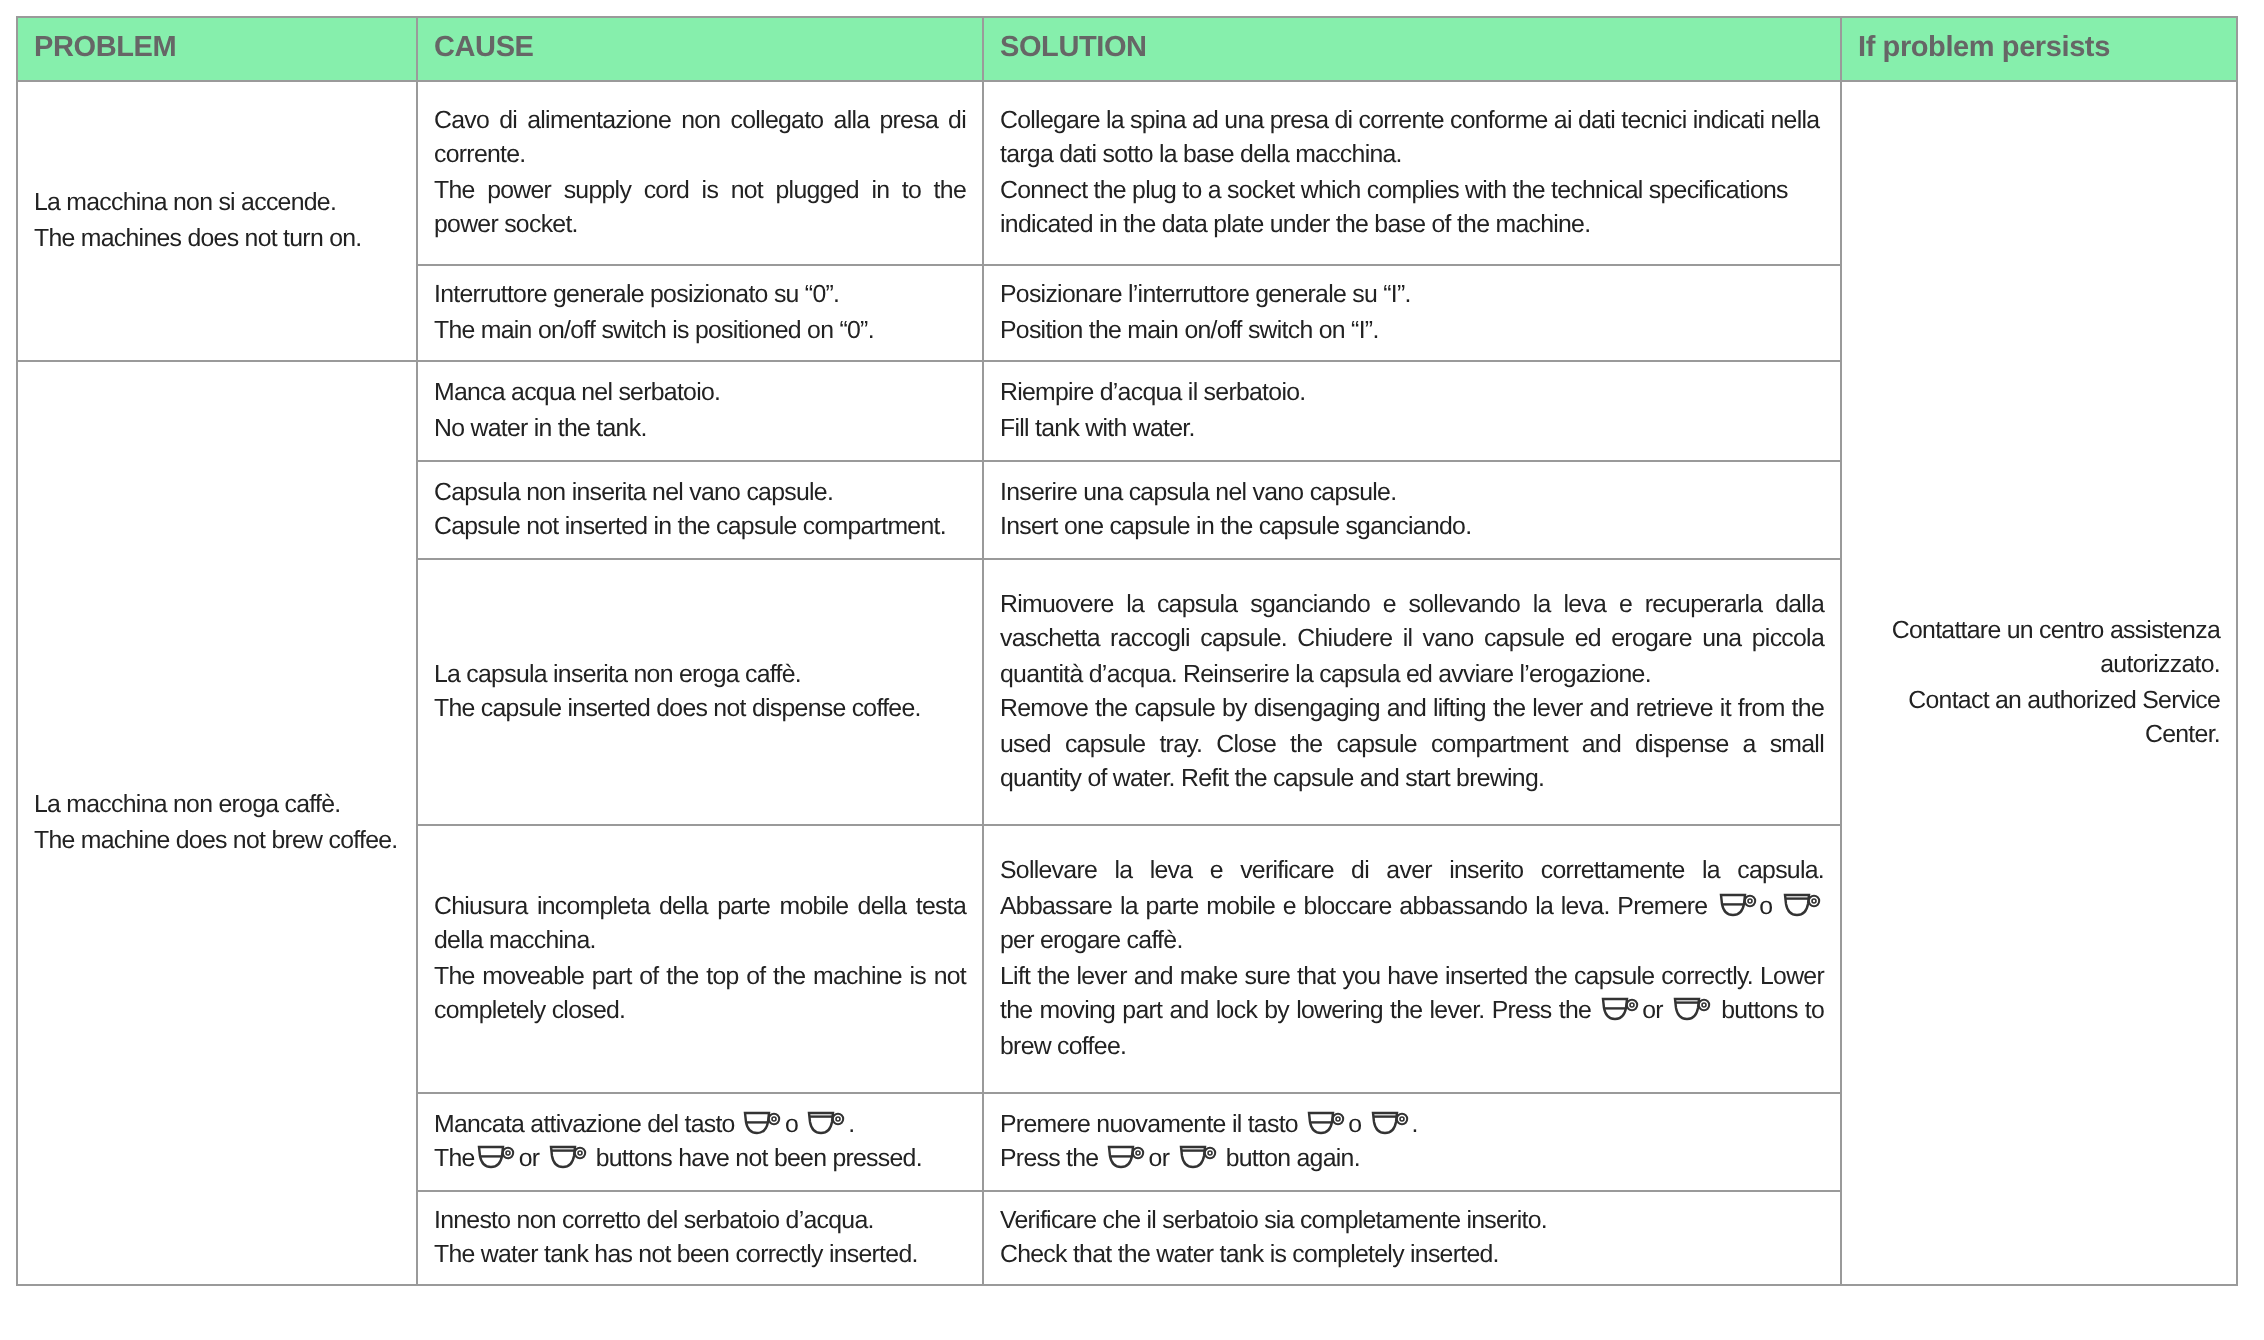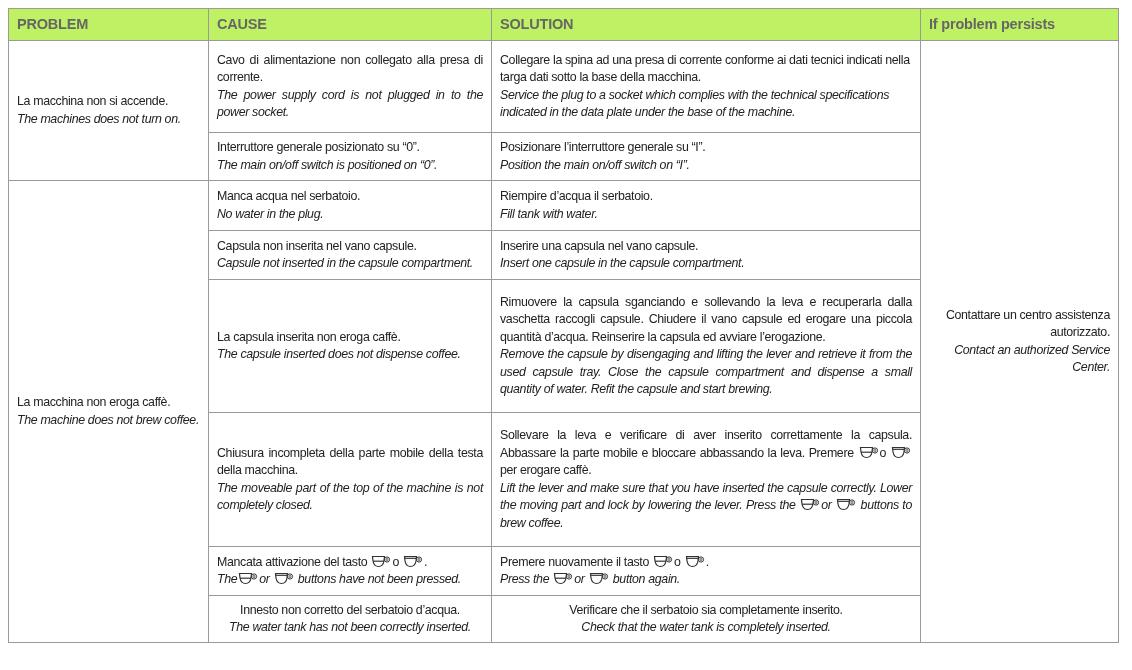--- a/index.html
+++ b/index.html
@@ -16,35 +16,35 @@
   table.ts col.c4 { width: 198px; }
   table.ts th, table.ts td {
     border: 1.3px solid #9a9a9a;
     padding: 0 8px;
     vertical-align: middle;
     letter-spacing: -0.35px;
   }
   table.ts th {
     height: 31px; text-align: left; font-weight: bold;
     color: #666; font-size: 14.5px; letter-spacing: -0.2px;
-    padding-left: 8px; background: #bef264;
+    padding-left: 8px; background: #86efac;
   }
-  .it { display: block; font-style: italic; }
+  .it { display: block; }
   .just { text-align: justify; }
   td.prob { padding-left: 9px; }
   td.persist { text-align: right; padding: 0 12px; }
   .cup { display: inline-block; vertical-align: -2px; width: 20px; height: 13px; margin: 0 1px; }
   tr.r1 td { height: 91px; }
   tr.r2 td { height: 47px; }
   tr.r3 td { height: 49px; }
   tr.r4 td { height: 48px; border-radius: 14px; }
   tr.r5 td { height: 132px; }
   tr.r6 td { height: 133px; margin-top: 48px; }
   tr.r7 td { height: 48px; }
-  tr.r8 td { height: 46px; text-align: center; }
+  tr.r8 td { height: 46px; }
 </style>
 </head>
 <body>
 
 <svg width="0" height="0" style="position:absolute">
   <defs>
     <symbol id="cup-esp" viewBox="0 0 20 13">
       <path d="M1.5 1.5 L13.5 1.5 L13 6 Q12 11.5 7.5 11.5 Q3 11.5 2 6 Z" fill="none" stroke="#333" stroke-width="1.2"></path>
       <line x1="2" y1="6.2" x2="13" y2="6.2" stroke="#333" stroke-width="1.2"></line>
       <circle cx="16" cy="4.5" r="2.6" fill="none" stroke="#333" stroke-width="1"></circle>
@@ -80,21 +80,21 @@
       <td rowspan="2" class="prob">
         <span>La macchina non si accende.</span>
         <span class="it">The machines does not turn on.</span>
       </td>
       <td class="just">
         <span>Cavo di alimentazione non collegato alla presa di corrente.</span>
         <span class="it">The power supply cord is not plugged in to the power socket.</span>
       </td>
       <td>
         <span>Collegare la spina ad una presa di corrente conforme ai dati tecnici indicati nella targa dati sotto la base della macchina.</span>
-        <span class="it">Service the plug to a socket which complies with the technical specifications indicated in the data plate under the base of the machine.</span>
+        <span class="it">Connect the plug to a socket which complies with the technical specifications indicated in the data plate under the base of the machine.</span>
       </td>
       <td rowspan="8" class="persist">
         <span>Contattare un centro assistenza autorizzato.</span>
         <span class="it">Contact an authorized Service Center.</span>
       </td>
     </tr>
     <tr class="r2">
       <td>
         <span>Interruttore generale posizionato su “0”.</span>
         <span class="it">The main on/off switch is positioned on “0”.</span>
@@ -105,35 +105,35 @@
       </td>
     </tr>
 
     <tr class="r3">
       <td rowspan="6" class="prob">
         <span>La macchina non eroga caffè.</span>
         <span class="it">The machine does not brew coffee.</span>
       </td>
       <td>
         <span>Manca acqua nel serbatoio.</span>
-        <span class="it">No water in the plug.</span>
+        <span class="it">No water in the tank.</span>
       </td>
       <td>
         <span>Riempire d’acqua il serbatoio.</span>
         <span class="it">Fill tank with water.</span>
       </td>
     </tr>
     <tr class="r4">
       <td>
         <span>Capsula non inserita nel vano capsule.</span>
         <span class="it">Capsule not inserted in the capsule compartment.</span>
       </td>
       <td>
         <span>Inserire una capsula nel vano capsule.</span>
-        <span class="it">Insert one capsule in the capsule compartment.</span>
+        <span class="it">Insert one capsule in the capsule sganciando.</span>
       </td>
     </tr>
     <tr class="r5">
       <td>
         <span>La capsula inserita non eroga caffè.</span>
         <span class="it">The capsule inserted does not dispense coffee.</span>
       </td>
       <td class="just">
         <span>Rimuovere la capsula sganciando e sollevando la leva e recuperarla dalla vaschetta raccogli capsule. Chiudere il vano capsule ed erogare una piccola quantità d’acqua. Reinserire la capsula ed avviare l’erogazione.</span>
         <span class="it">Remove the capsule by disengaging and lifting the lever and retrieve it from the used capsule tray. Close the capsule compartment and dispense a small quantity of water. Refit the capsule and start brewing.</span>

